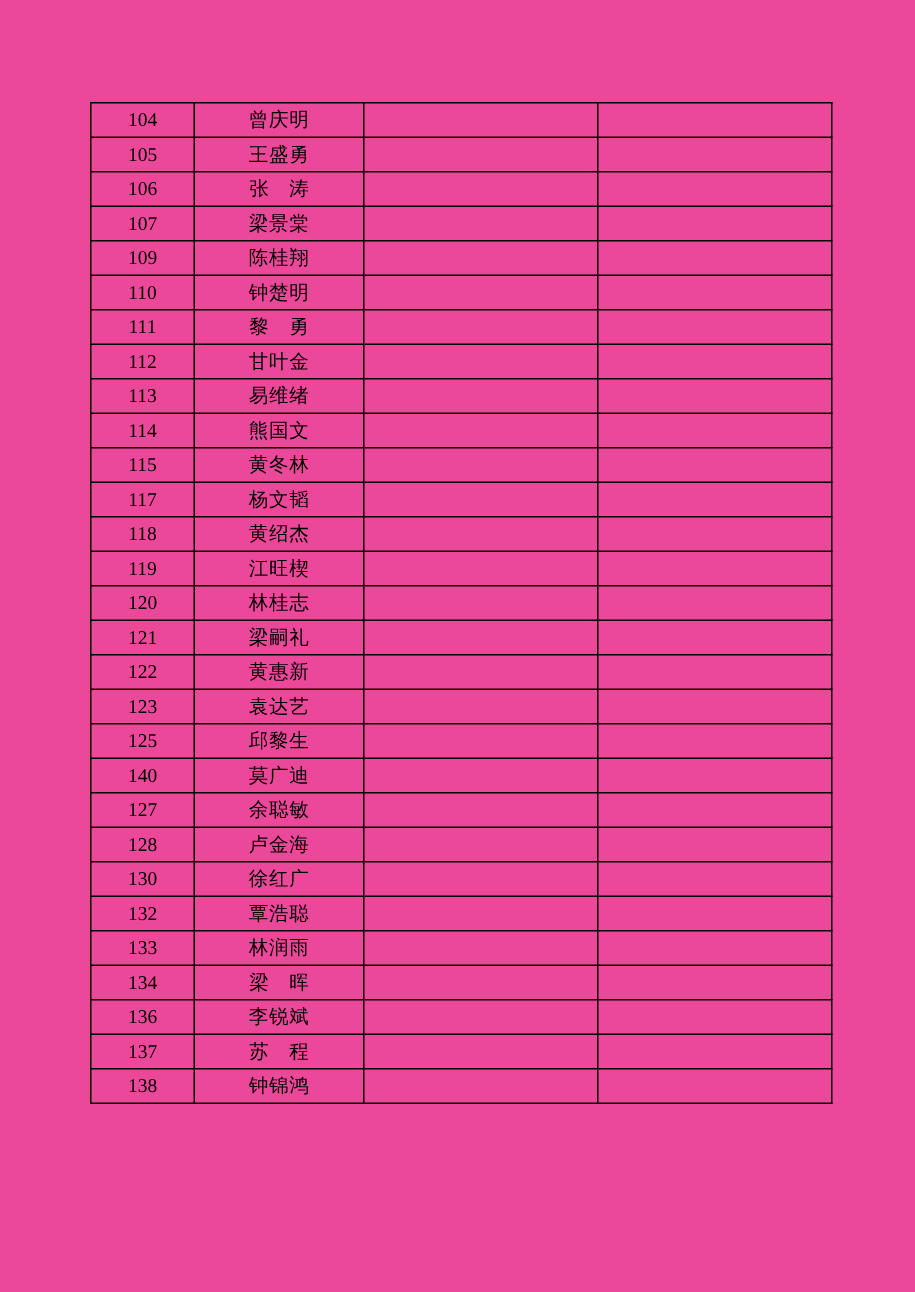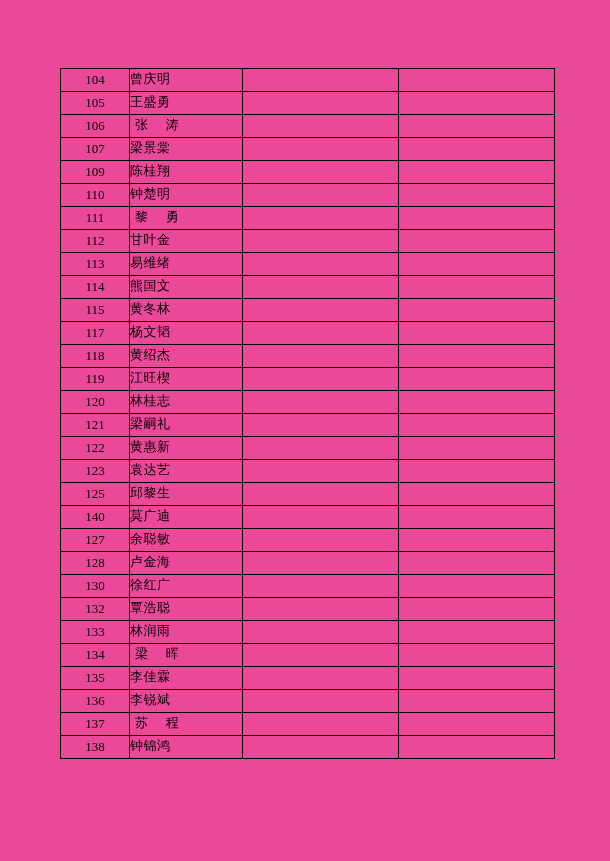--- a/index.html
+++ b/index.html
@@ -40,21 +40,22 @@
     line-height: 20px;
     vertical-align: middle;
   }
   td.col-num {
     width: 68px;
     text-align: center;
     font-family: "Liberation Serif", "DejaVu Serif", serif;
   }
   td.col-name {
     width: 112px;
-    font-family: Liberation Mono, monospace;
+    text-align: center;
+    font-family: Liberation Sans, sans-serif;
     font-size: 12px;
     letter-spacing: 0.5px;
   }
   td.col-c {
     width: 155px;
   }
   td.col-d {
     width: 155px;
   }
   
@@ -220,26 +221,20 @@
             <td class="col-c"></td>
             <td class="col-d"></td>
           </tr>
           <tr>
             <td class="col-num">134</td>
             <td class="col-name spaced">梁 晖</td>
             <td class="col-c"></td>
             <td class="col-d"></td>
           </tr>
           <tr>
-            <td class="col-num">135</td>
-            <td class="col-name">李佳霖</td>
-            <td class="col-c"></td>
-            <td class="col-d"></td>
-          </tr>
-          <tr>
             <td class="col-num">136</td>
             <td class="col-name">李锐斌</td>
             <td class="col-c"></td>
             <td class="col-d"></td>
           </tr>
           <tr>
             <td class="col-num">137</td>
             <td class="col-name spaced">苏 程</td>
             <td class="col-c"></td>
             <td class="col-d"></td>

